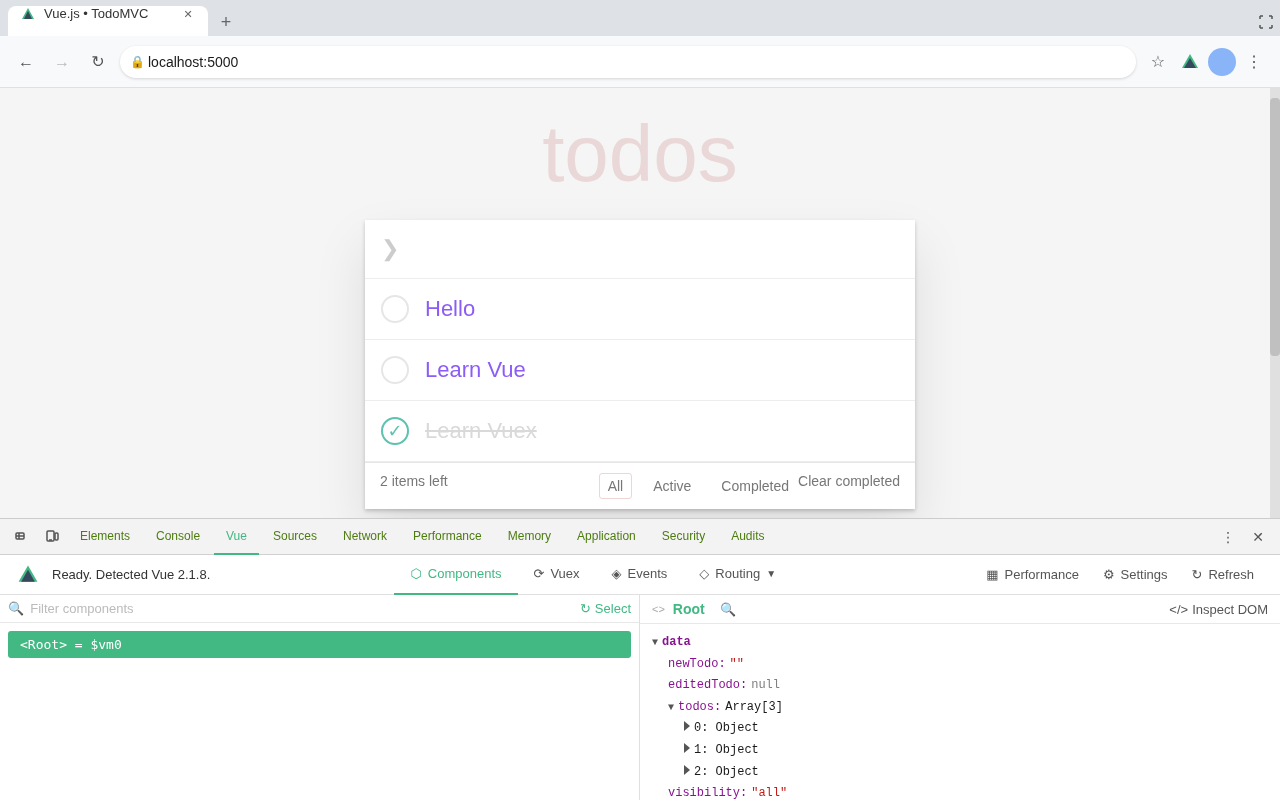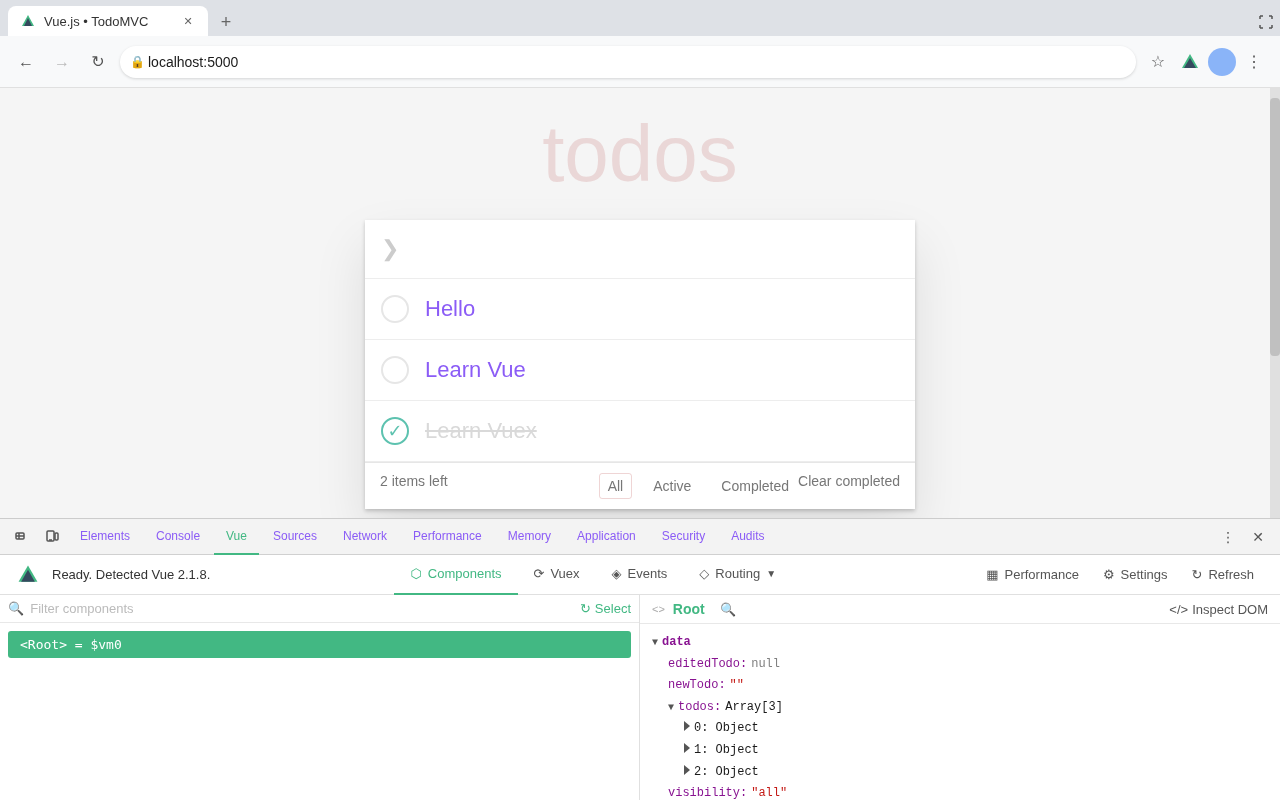--- a/index.html
+++ b/index.html
@@ -3,21 +3,21 @@
   <meta charset="utf-8">
   <style>
     * { box-sizing: border-box; margin: 0; padding: 0; }
     body { font-family: -apple-system, BlinkMacSystemFont, 'Segoe UI', sans-serif; background: #f0f0f0; width: 1280px; height: 800px; overflow: hidden; }
 
     
     .browser-window { width: 1280px; height: 800px; display: flex; flex-direction: column; background: #fff; }
 
     
     .tab-bar { height: 36px; background: #dee1e6; display: flex; align-items: flex-end; padding: 0 0 0 8px; }
-    .tab { display: flex; align-items: center; background: #fff; height: 30px; padding: 0 12px; border-radius: 8px 8px 0 0; min-width: 200px; max-width: 240px; gap: 8px; font-size: 13px; color: #333; position: relative; }
+    .tab { display: flex; align-items: flex-start; background: #fff; height: 30px; padding: 0 12px; border-radius: 8px 8px 0 0; min-width: 200px; max-width: 240px; gap: 8px; font-size: 13px; color: #333; position: relative; }
     .tab-favicon { width: 16px; height: 16px; }
     .tab-title { flex: 1; overflow: hidden; text-overflow: ellipsis; white-space: nowrap; }
     .tab-close { width: 16px; height: 16px; border-radius: 50%; display: flex; align-items: center; justify-content: center; cursor: pointer; font-size: 11px; color: #666; }
     .tab-new { width: 28px; height: 28px; display: flex; align-items: center; justify-content: center; cursor: pointer; color: #666; font-size: 18px; margin-left: 4px; }
     .tab-spacer { flex: 1; }
     .fullscreen-btn { width: 28px; height: 28px; display: flex; align-items: center; justify-content: center; cursor: pointer; color: #666; }
 
     
     .address-bar { height: 52px; background: #f8f9fa; display: flex; align-items: center; padding: 0 12px; gap: 8px; border-bottom: 1px solid #e0e0e0; }
     .nav-btn { width: 28px; height: 28px; border-radius: 50%; display: flex; align-items: center; justify-content: center; cursor: pointer; color: #555; font-size: 16px; }
@@ -50,21 +50,21 @@
     .todo-footer { display: flex; align-items: flex-start; padding: 10px 15px; border-top: 1px solid #e6e6e6; font-size: 14px; color: #777; }
     .items-left { flex: 1; }
     .filter-btns { display: flex; gap: 12px; }
     .filter-btn { padding: 4px 8px; border: 1px solid transparent; border-radius: 3px; cursor: pointer; font-size: 14px; color: #777; text-decoration: none; background: none; }
     .filter-btn.active { border-color: rgba(175,47,47,0.2); }
     .clear-btn { cursor: pointer; font-size: 14px; color: #777; background: none; border: none; margin-left: auto; }
 
     
     .devtools { height: 282px; border-top: 1px solid #ccc; background: #fff; display: flex; flex-direction: column; }
     .devtools-topbar { display: flex; align-items: center; height: 36px; background: #f3f3f3; border-bottom: 1px solid #d0d0d0; padding: 0 8px; gap: 2px; }
-    .devtools-tab { padding: 0 12px; height: 36px; display: flex; align-items: center; font-size: 12px; color: #8b5cf6; cursor: pointer; border-bottom: 2px solid transparent; white-space: nowrap; }
+    .devtools-tab { padding: 0 12px; height: 36px; display: flex; align-items: center; font-size: 12px; color: #4d7c0f; cursor: pointer; border-bottom: 2px solid transparent; white-space: nowrap; }
     .devtools-tab.vue-active { color: #42b883; border-bottom-color: #42b883; }
     .devtools-spacer { flex: 1; }
     .devtools-icon-btn { width: 28px; height: 28px; display: flex; align-items: center; justify-content: center; cursor: pointer; color: #555; border-radius: 3px; font-size: 14px; }
 
     
     .vue-devtools-bar { display: flex; align-items: center; height: 40px; background: #fff; border-bottom: 1px solid #e0e0e0; padding: 0 16px; gap: 8px; }
     .vue-logo { width: 24px; height: 24px; margin-right: 4px; }
     .vue-status { font-size: 13px; color: #333; }
     .vue-tabs { display: flex; align-items: center; gap: 0; margin-left: auto; flex: 1; justify-content: center; }
     .vue-tab { display: flex; align-items: center; gap: 6px; padding: 0 16px; height: 40px; font-size: 13px; color: #555; cursor: pointer; border-bottom: 2px solid transparent; white-space: nowrap; }
@@ -317,26 +317,26 @@
           </div>
         </div>
         <div class="inspector-body">
 
           <div class="data-section">
             <div class="data-section-header">
               <span class="expand-arrow">▼</span>
               <span class="section-label">data</span>
             </div>
             <div class="data-row">
+              <span class="data-key">newTodo:</span>
+              <span class="data-value string">""</span>
+            </div>
+            <div class="data-row">
               <span class="data-key">editedTodo:</span>
               <span class="data-value null">null</span>
-            </div>
-            <div class="data-row">
-              <span class="data-key">newTodo:</span>
-              <span class="data-value string">""</span>
             </div>
             <div class="data-section-header" style="padding-left:16px;">
               <span class="expand-arrow">▼</span>
               <span class="data-key">todos:</span>
               <span class="data-value">Array[3]</span>
             </div>
             <div class="data-row" style="padding-left:32px;">
               <span class="triangle-right"></span>
               <span class="data-value">0: Object</span>
             </div>

